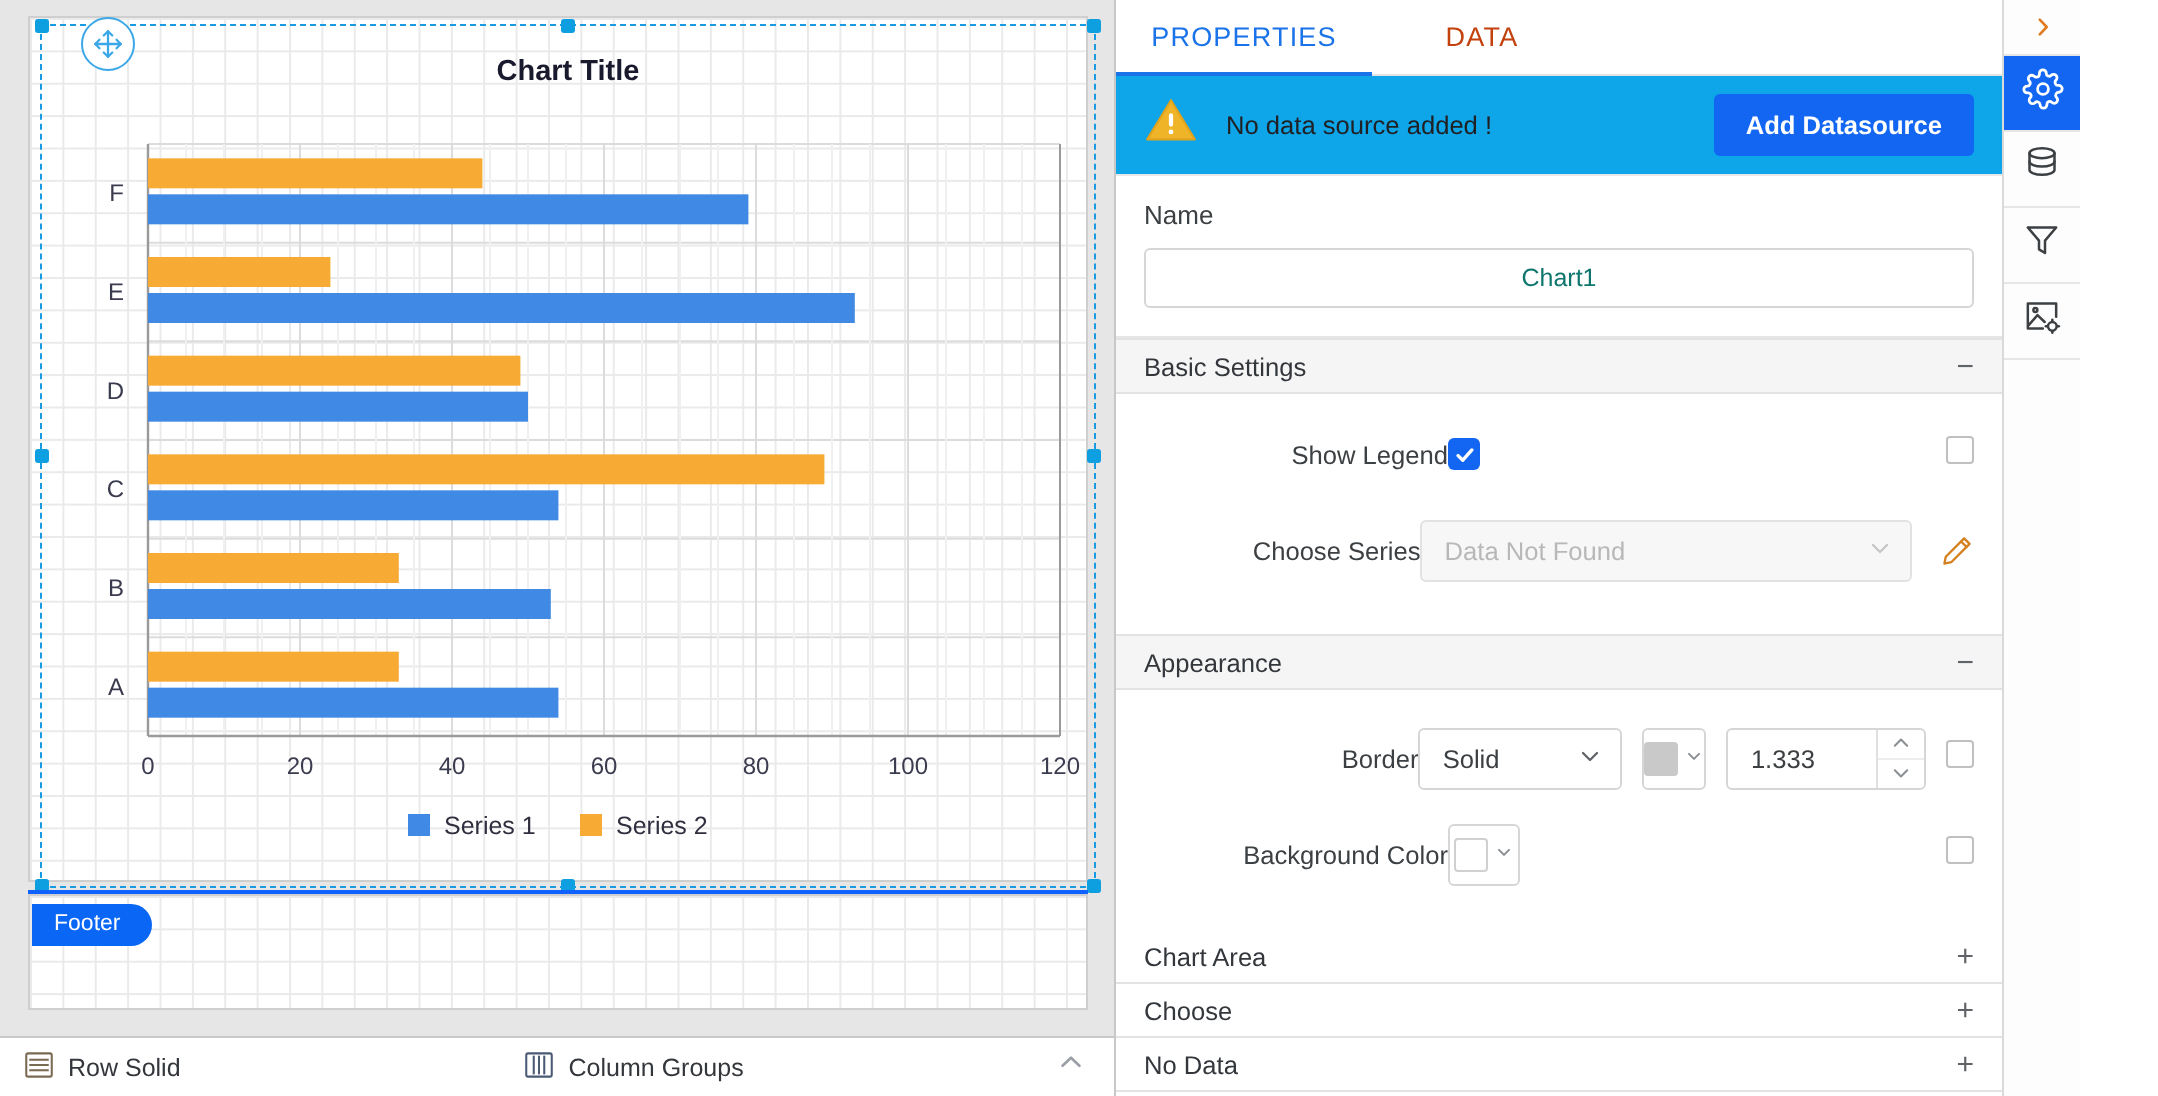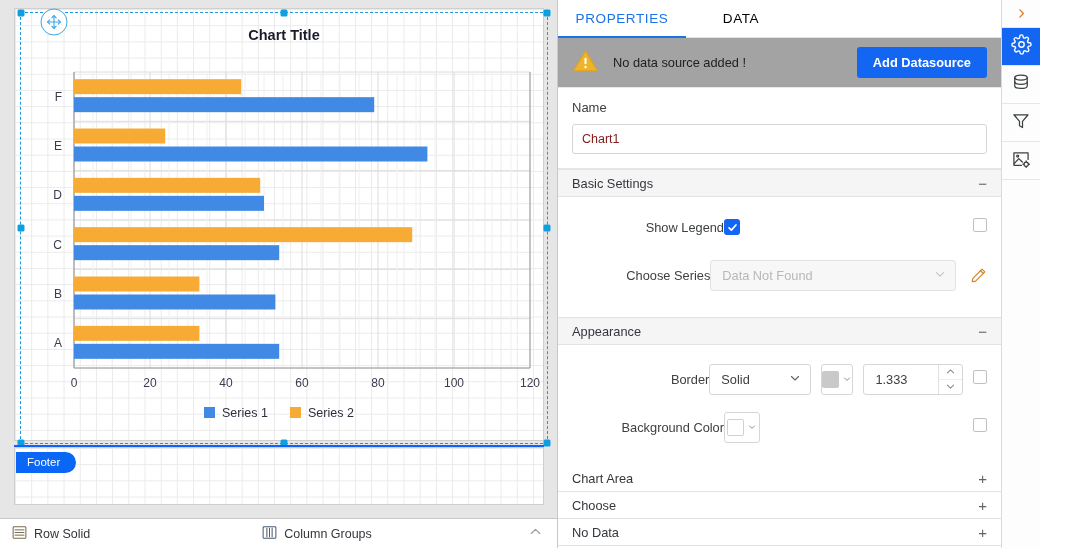--- a/index.html
+++ b/index.html
@@ -118,35 +118,35 @@
     display: flex; flex-direction: column;
   }
   .tabs {
     display: flex; height: 38px;
     border-bottom: 1px solid #e3e3e3;
     flex: 0 0 38px;
   }
   .tab {
     display: flex; align-items: center; justify-content: center;
     font-size: 13.5px; letter-spacing: .6px;
-    color: #000000; cursor: pointer;
+    color: #c2410c; cursor: pointer;
     position: relative;
   }
   .tab.t1 { width: 128px; }
   .tab.t2 { width: 110px; }
   .tab.active { color: #1a73e8; font-weight: 400; }
   .tab.active::after {
     content: ""; position: absolute; left: 0; right: 0; bottom: -1px;
     height: 2.5px; background: #1a73e8;
   }
 
   .ds-banner {
     display: flex; align-items: center;
     height: 50px; flex: 0 0 50px;
-    background: #a3a3a3;
+    background: #0ea5e9;
     border-bottom: 1px solid #e8e8e8;
     padding: 0 14px 0 14px;
   }
   .ds-msg { font-size: 12.8px; color: #202124; margin-left: 14px; flex: 1; }
   .btn-primary {
     background: #1266f1; color: #ffffff;
     border: none; border-radius: 3px;
     height: 31px; padding: 0 16px;
     font-size: 12.8px; font-family: inherit;
     font-weight: bold; cursor: pointer;
@@ -154,22 +154,22 @@
   }
 
   .panel-scroll { flex: 1; overflow: hidden; }
 
   .field-block { padding: 12px 14px 14px 14px; border-bottom: 1px solid #e6e6e6;}
   .field-label { font-size: 13px; color: #3c4043; margin-bottom: 9px; }
   .text-input {
     width: 100%; height: 30px;
     border: 1px solid #d6d6d6; border-radius: 3px;
     padding: 0 9px; font-size: 12.5px;
-    color: #7f1d1d; font-family: inherit;
-    background: #fff; outline: none;
+    color: #0f766e; font-family: inherit;
+    background: #fff; outline: none; text-align: center;
   }
 
   .section-head {
     display: flex; align-items: center; justify-content: space-between;
     height: 28px; padding: 0 14px;
     background: #f5f5f5;
     border-top: 1px solid #e3e3e3;
     border-bottom: 1px solid #e3e3e3;
     font-size: 12.8px; color: #33373c;
     cursor: pointer;

